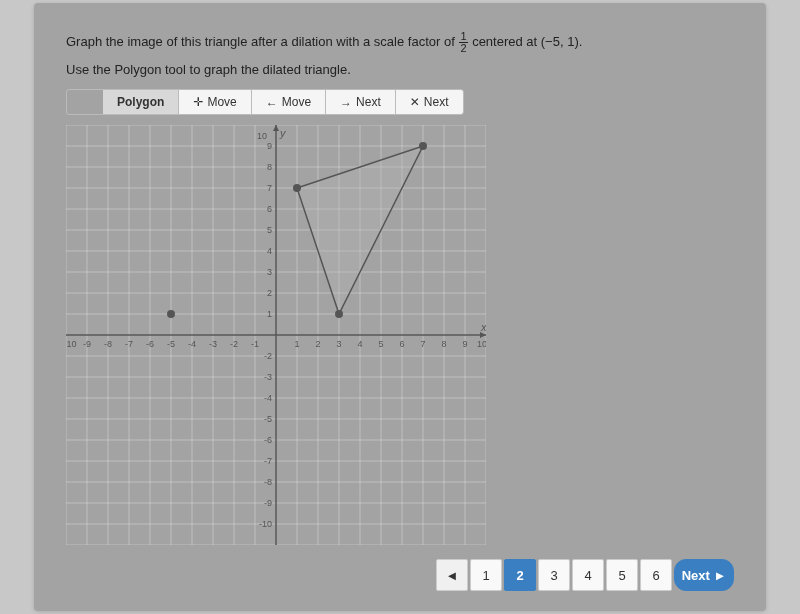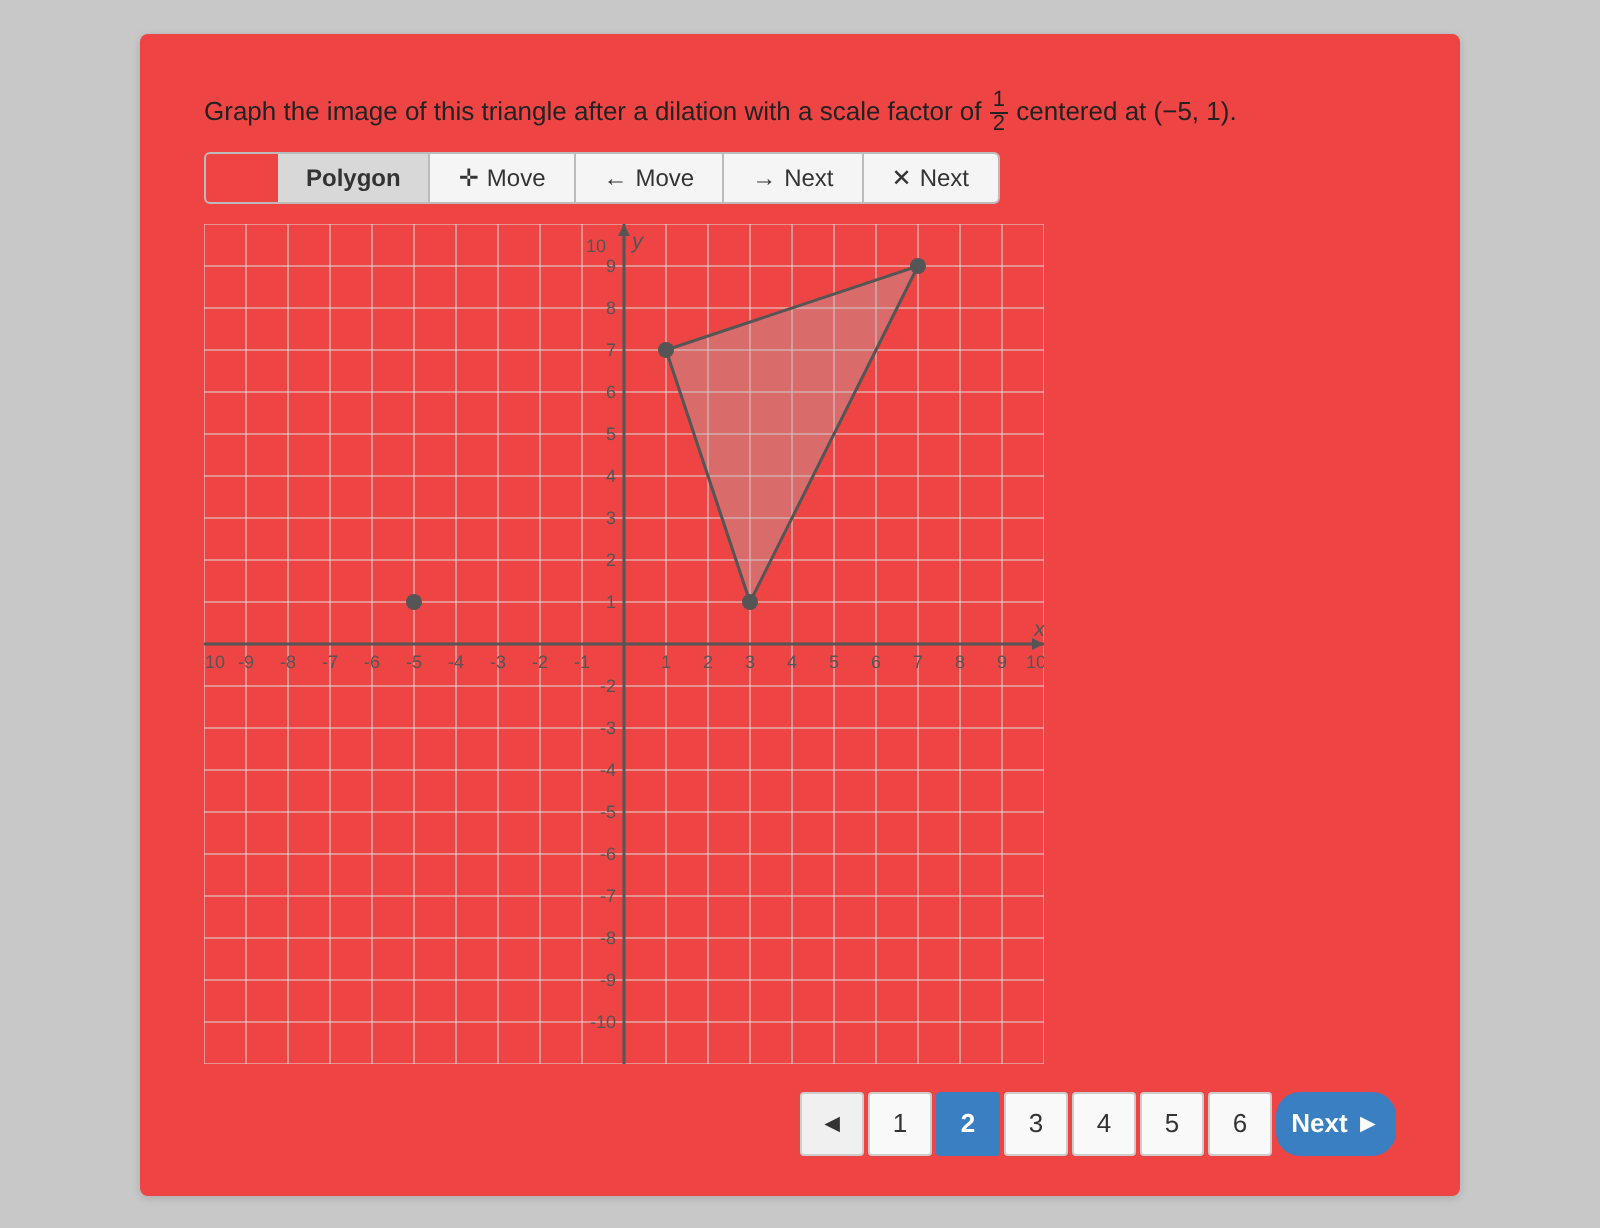--- a/index.html
+++ b/index.html
@@ -7,22 +7,22 @@
       background: #c8c8c8;
       display: flex;
       justify-content: center;
       align-items: center;
       width: 800px;
       height: 614px;
       font-family: Arial, sans-serif;
       font-size: 13px;
     }
     .card {
-      background: #ef4444;
-      width: 660px;
+      background: #a3a3a3;
+      width: 732px;
       min-height: 570px;
       border-radius: 4px;
       padding: 28px 32px 20px 32px;
       box-shadow: 0 1px 4px rgba(0,0,0,0.15);
       position: relative;
     }
     .question-text {
       font-size: 13px;
       color: #222;
       margin-bottom: 8px;
@@ -125,20 +125,21 @@
 
 <div class="card">
   <div class="question-text">
     Graph the image of this triangle after a dilation with a scale factor of
     <span class="math-fraction">
       <span class="num">1</span>
       <span class="den">2</span>
     </span>
     <span>centered at (−5, 1).</span>
   </div>
+  <div class="instruction-text">Use the Polygon tool to graph the dilated triangle.</div>
 
   <div class="toolbar">
     <button class="toolbar-btn polygon-btn">Polygon</button>
     <button class="toolbar-btn">
       <span>✛</span>
       <span>Move</span>
     </button>
     <button class="toolbar-btn">
       <span>←</span>
       <span>Move</span>

